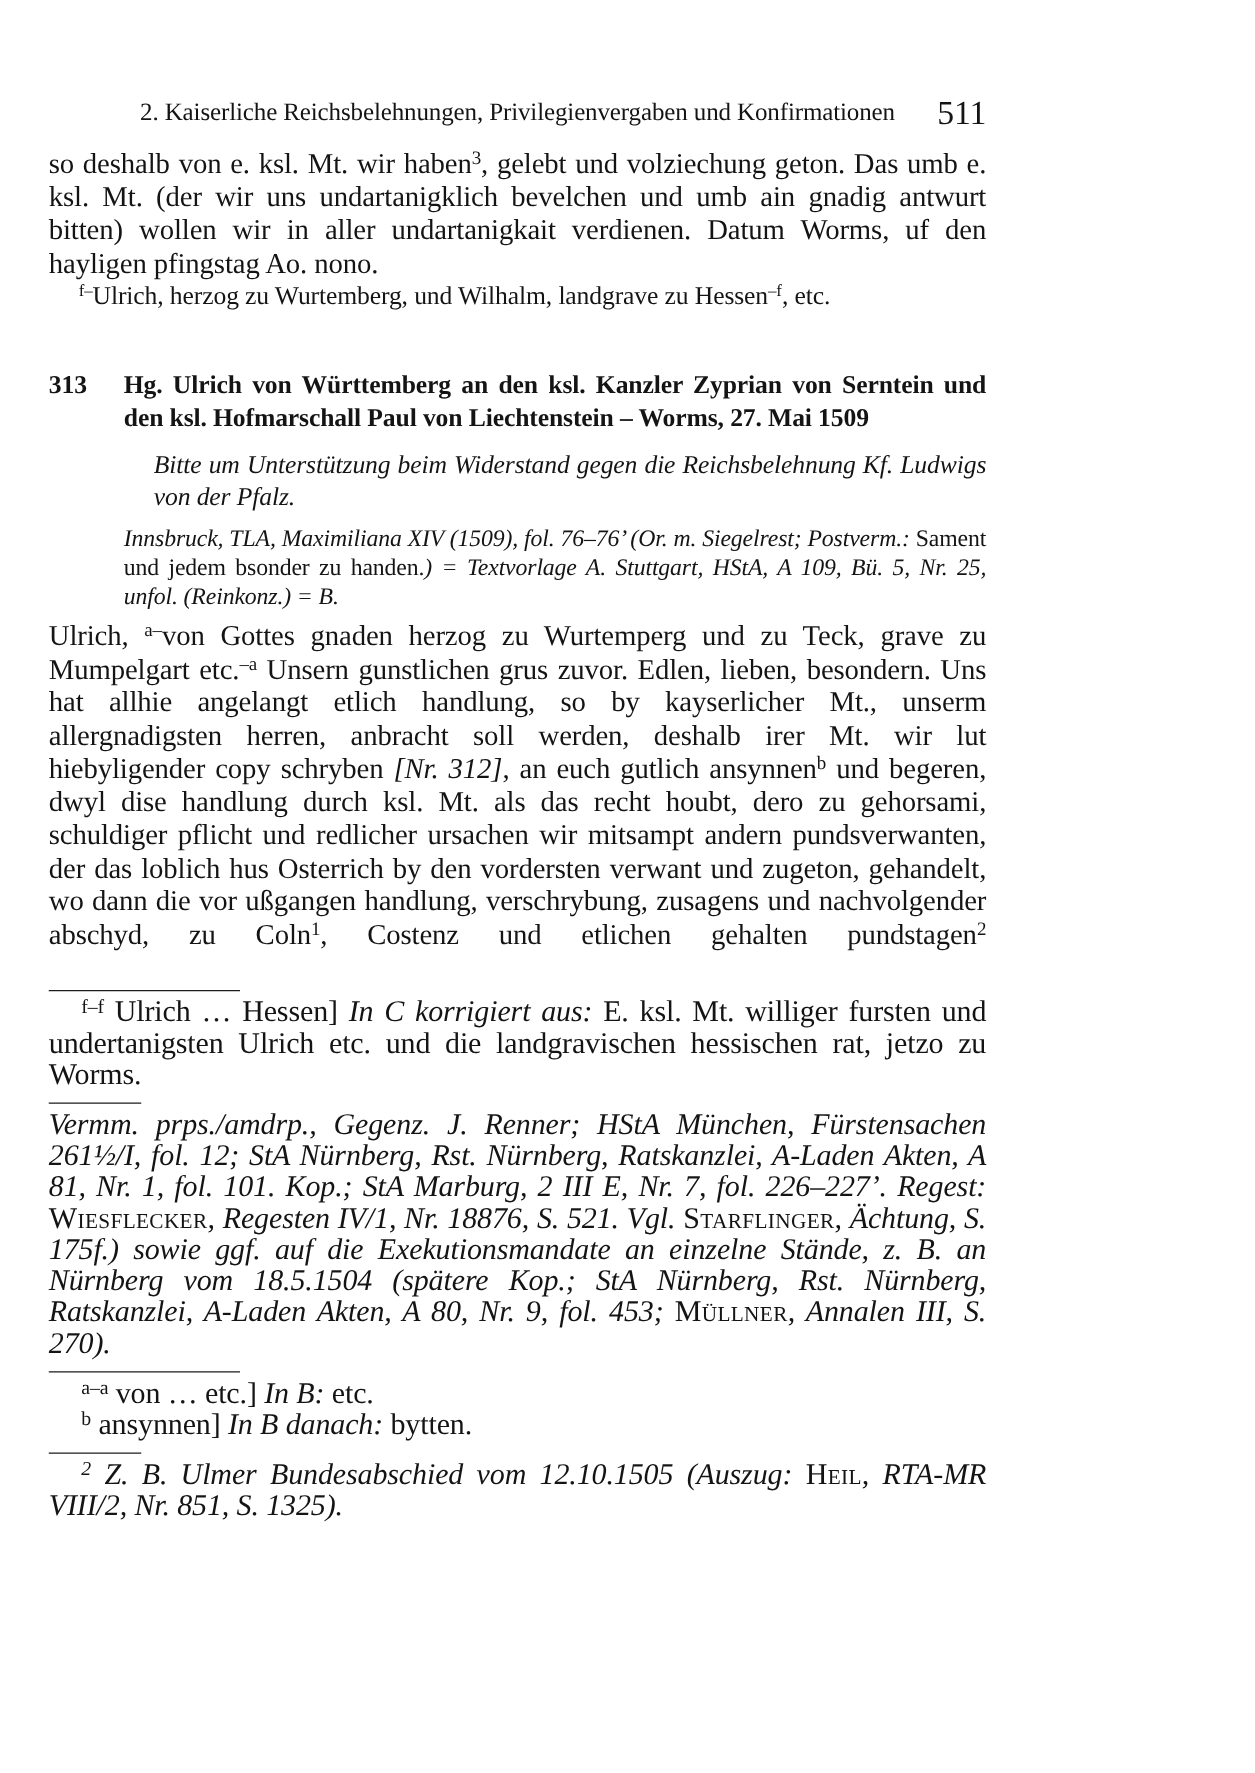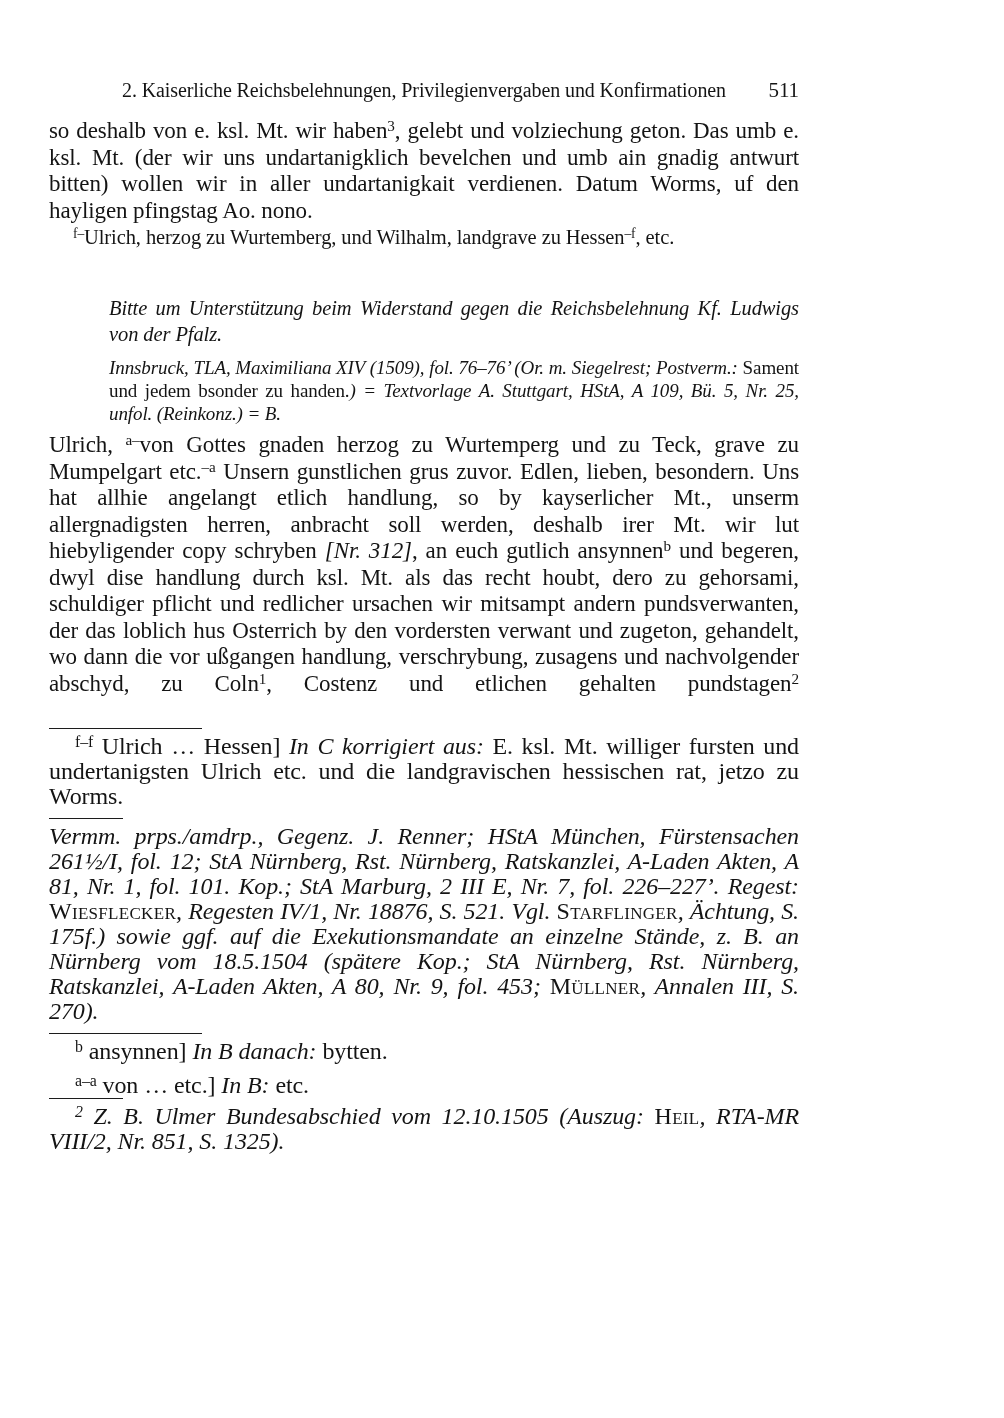--- a/index.html
+++ b/index.html
@@ -5,39 +5,39 @@
   html, body { margin: 0; padding: 0; background: #e8e8e8; }
   .page {
     position: relative;
     width: 1004px;
     height: 1418px;
     margin: 0 auto;
     background: #ffffff;
     color: #141414;
     font-family: "Liberation Serif", "DejaVu Serif", serif;
     box-sizing: border-box;
-    padding: 78px 159px 0 49px;
+    padding: 78px 159px 0 39px;
     overflow: hidden;
     letter-spacing: -0.1px;
   }
   .col { position: relative; width: 750px; }
 
   
   .running-header {
     position: relative;
     text-align: center;
     font-size: 20px;
     line-height: 24px;
     margin-bottom: 16px;
     white-space: nowrap;
   }
   .rh-page {
     position: absolute;
     right: 0; top: 0;
-    font-size: 21px;
+    font-size: 27px;
   }
 
   
   .body-par {
     font-size: 23px;
     line-height: 26.5px;
     text-align: justify;
     margin: 0;
   }
   .justify-all { text-align-last: justify; }
@@ -66,21 +66,21 @@
     font-weight: bold;
     font-size: 20.5px;
     line-height: 27px;
     text-align: justify;
   }
 
   .summary {
     font-style: italic;
     font-size: 20.5px;
     line-height: 26px;
-    margin: 0 0 9px 60px;
+    margin: 0 0 9px 84px;
     text-align: justify;
     text-align-last: left;
   }
   .source {
     font-size: 19px;
     line-height: 23px;
     margin: 0 0 7px 60px;
     text-align: justify;
   }
   .entry-body { margin-bottom: 31px; }
@@ -120,34 +120,38 @@
   <div class="col">
 
     <header class="running-header">
       <span class="rh-title">2. Kaiserliche Reichsbelehnungen, Privilegienvergaben und Konfirmationen</span>
       <span class="rh-page">511</span>
     </header>
 
     <p class="body-par"><span class="rn">so deshalb von e. ksl. Mt. wir haben</span><sup>3</sup><span class="rn">, gelebt und volziechung geton. Das umb e. ksl. Mt. (der wir uns undartanigklich bevelchen und umb ain gnadig antwurt bitten) wollen wir in aller undartanigkait verdienen. Datum Worms, uf den hayligen pfingstag Ao. nono.</span></p>
     <p class="signature"><sup>f–</sup><span class="rn">Ulrich, herzog zu Wurtemberg, und Wilhalm, landgrave zu Hessen</span><sup>–f</sup><span class="rn">, etc.</span></p>
 
+    <div class="entry-heading">
+      <span class="entry-num">313</span>
+      <h2 class="entry-title">Hg. Ulrich von Württemberg an den ksl. Kanzler Zyprian von Serntein und den ksl. Hofmarschall Paul von Liechtenstein – Worms, 27. Mai 1509</h2>
+    </div>
 
     <p class="summary">Bitte um Unterstützung beim Widerstand gegen die Reichsbelehnung Kf. Ludwigs von der Pfalz.</p>
     <p class="source"><span class="it">Innsbruck, TLA, Maximiliana XIV (1509), fol. 76–76’ (Or. m. Siegelrest; Postverm.: </span><span class="rn">Sament und jedem bsonder zu handen.</span><span class="it">) = Textvorlage A. Stuttgart, HStA, A 109, Bü. 5, Nr. 25, unfol. (Reinkonz.) = B.</span></p>
 
     <p class="body-par justify-all entry-body"><span class="rn">Ulrich, </span><sup>a–</sup><span class="rn">von Gottes gnaden herzog zu Wurtemperg und zu Teck, grave zu Mumpelgart etc.</span><sup>–a</sup><span class="rn"> Unsern gunstlichen grus zuvor. Edlen, lieben, besondern. Uns hat allhie angelangt etlich handlung, so by kayserlicher Mt., unserm allergnadigsten herren, anbracht soll werden, deshalb irer Mt. wir lut hiebyligender copy schryben </span><span class="it">[Nr. 312]</span><span class="rn">, an euch gutlich ansynnen</span><sup>b</sup><span class="rn"> und begeren, dwyl dise handlung durch ksl. Mt. als das recht houbt, dero zu gehorsami, schuldiger pflicht und redlicher ursachen wir mitsampt andern pundsverwanten, der das loblich hus Osterrich by den vordersten verwant und zugeton, gehandelt, wo dann die vor ußgangen handlung, verschrybung, zusagens und nachvolgender abschyd, zu Coln</span><sup>1</sup><span class="rn">, Costenz und etlichen gehalten pundstagen</span><sup>2</sup></p>
 
     <hr class="fn-rule long">
     <p class="fn gap-after"><sup>f–f</sup><span class="rn"> Ulrich … Hessen] </span><span class="it">In C korrigiert aus:</span><span class="rn"> E. ksl. Mt. williger fursten und undertanigsten Ulrich etc. und die landgravischen hessischen rat, jetzo zu Worms.</span></p>
 
     <hr class="fn-rule short">
     <p class="fn noindent"><span class="it">Vermm. prps./amdrp., Gegenz. J. Renner; HStA München, Fürstensachen 261½/I, fol. 12; StA Nürnberg, Rst. Nürnberg, Ratskanzlei, A-Laden Akten, A 81, Nr. 1, fol. 101. Kop.; StA Marburg, 2 III E, Nr. 7, fol. 226–227’. Regest: </span><span class="sc">Wiesflecker</span><span class="it">, Regesten IV/1, Nr. 18876, S. 521. Vgl. </span><span class="sc">Starflinger</span><span class="it">, Ächtung, S. 175f.) sowie ggf. auf die Exekutionsmandate an einzelne Stände, z. B. an Nürnberg vom 18.5.1504 (spätere Kop.; StA Nürnberg, Rst. Nürnberg, Ratskanzlei, A-Laden Akten, A 80, Nr. 9, fol. 453; </span><span class="sc">Müllner</span><span class="it">, Annalen III, S. 270).</span></p>
 
     <div class="rule-gap"></div>
     <hr class="fn-rule long">
+    <p class="fn"><sup>a–a</sup><span class="rn"> von … etc.] </span><span class="it">In B:</span><span class="rn"> etc.</span></p>
     <p class="fn gap-after"><sup>b</sup><span class="rn"> ansynnen] </span><span class="it">In B danach:</span><span class="rn"> bytten.</span></p>
-    <p class="fn"><sup>a–a</sup><span class="rn"> von … etc.] </span><span class="it">In B:</span><span class="rn"> etc.</span></p>
 
     <hr class="fn-rule short">
     <p class="fn"><sup class="it">2</sup><span class="it"> Z. B. Ulmer Bundesabschied vom 12.10.1505 (Auszug: </span><span class="sc">Heil</span><span class="it">, RTA-MR VIII/2, Nr. 851, S. 1325).</span></p>
 
   </div>
 </div>
 
 </body></html>

